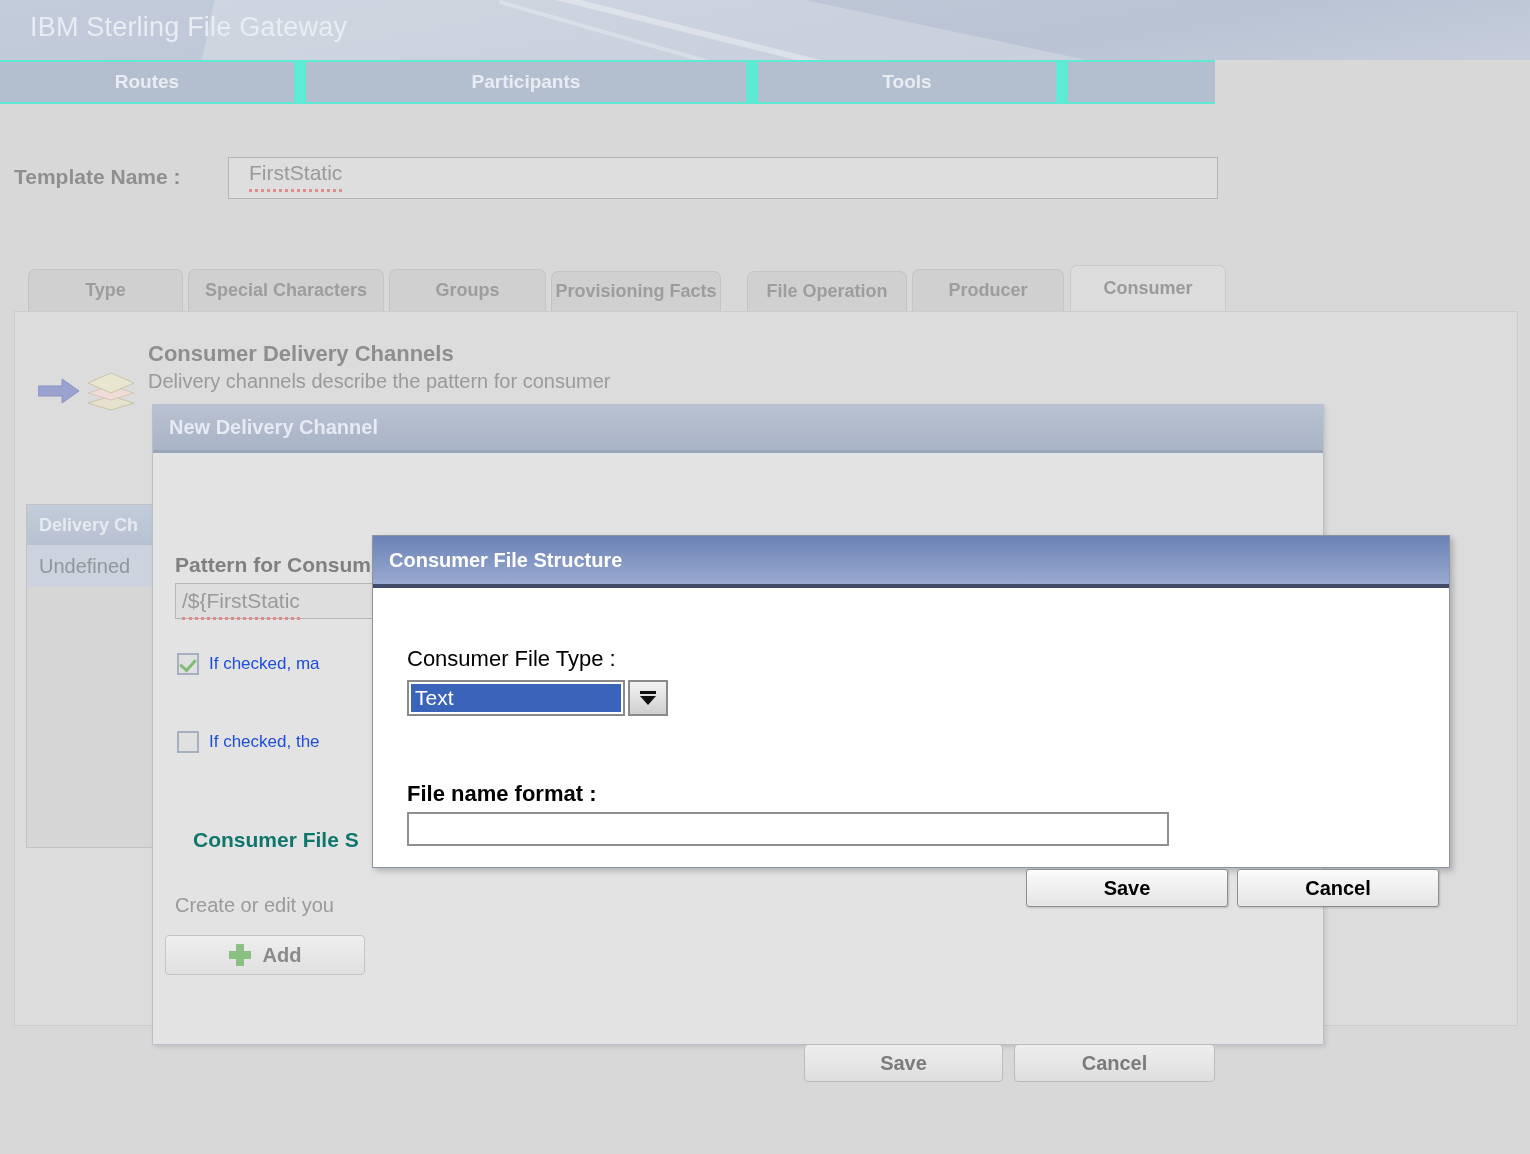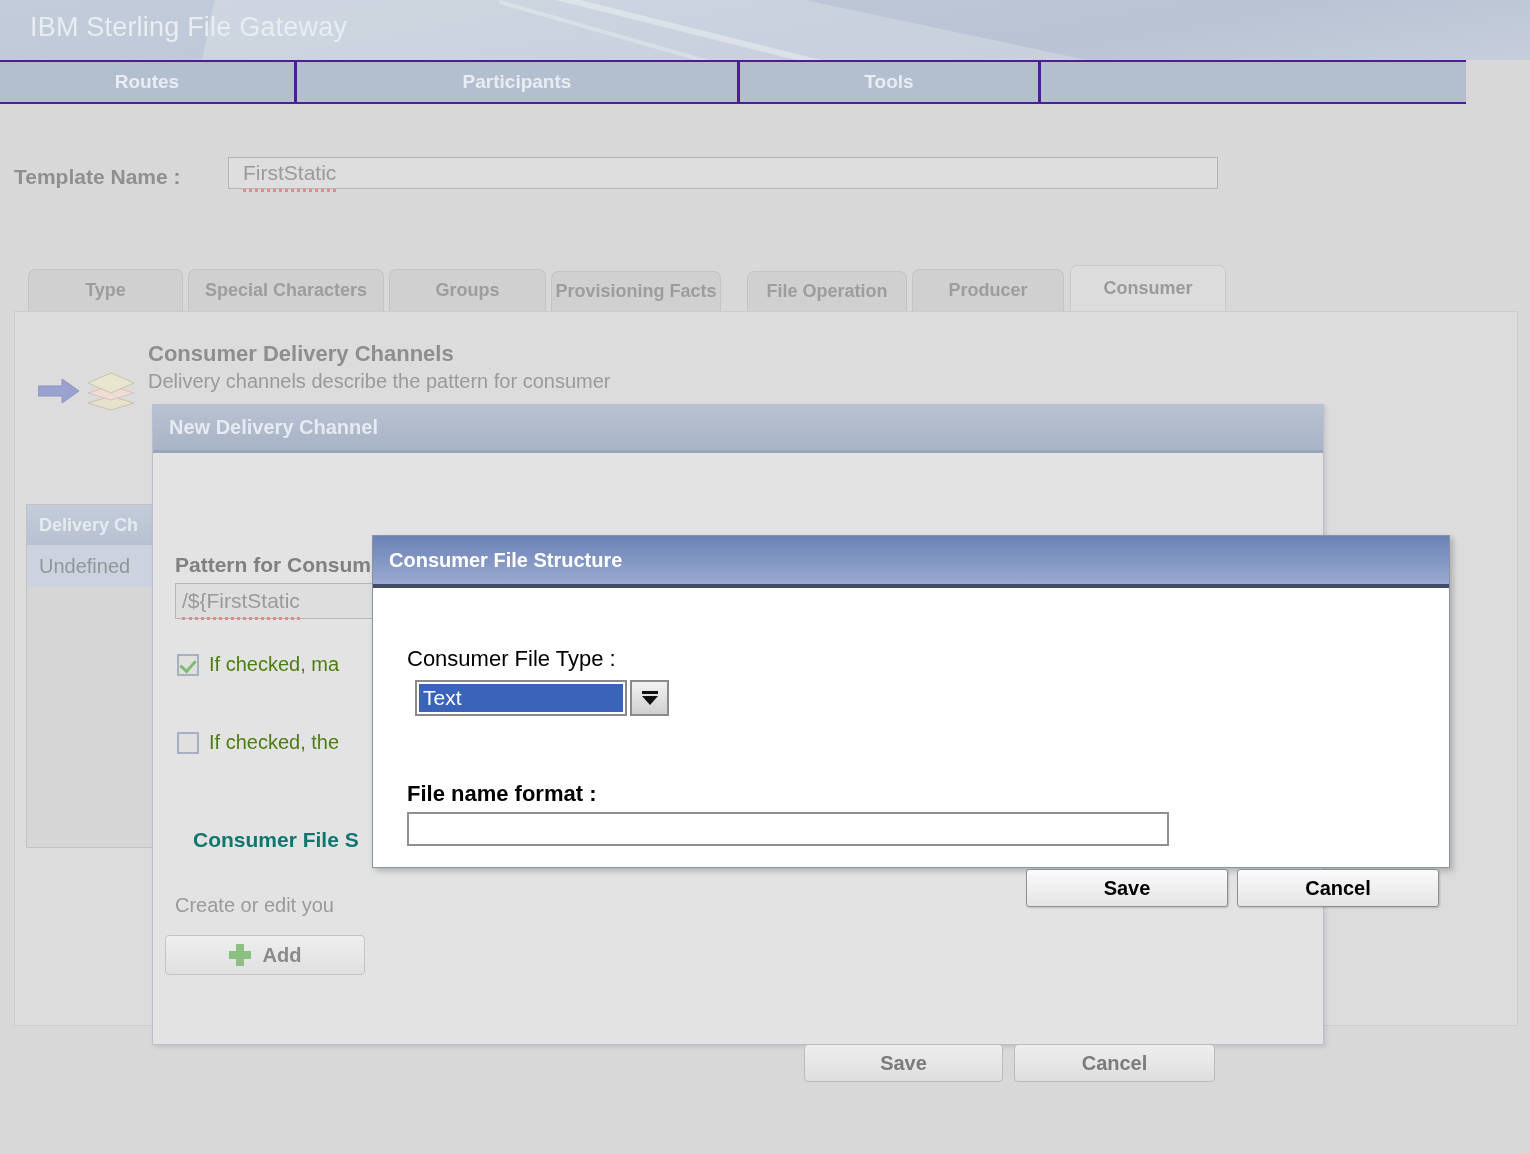--- a/index.html
+++ b/index.html
@@ -53,23 +53,24 @@
     font-size: 27px;
     color: #e8edf3;
     letter-spacing: 0.2px;
     z-index: 3;
   }
 
   
   #nav-bar {
     position: absolute;
     left: 0; top: 60px;
-    width: 1466px; height: 44px;
-    background: #4c1d95;
-    display: flex;
+    width: 1215px; height: 44px;
+    background: #5eead4;
+    display: flex;
+    gap: 9px;
   }
   .nav-tab {
     background: #b3bece;
     color: #e9edf3;
     font-size: 19px;
     font-weight: bold;
     display: flex;
     align-items: center;
     justify-content: center;
     margin-right: 3px;
@@ -90,25 +91,25 @@
   #template-label {
     position: absolute;
     left: 14px; top: 10px;
     font-size: 21px;
     font-weight: bold;
     color: #8f8f8f;
   }
   #template-input {
     position: absolute;
     left: 228px; top: 2px;
-    width: 990px; height: 32px;
+    width: 990px; height: 42px;
     background: #dedede;
     border: 1px solid #b5b5b5;
     box-sizing: border-box;
-    padding-left: 14px;
+    padding-left: 20px;
   }
   #template-value {
     font-size: 21px;
     color: #9a9a9a;
     line-height: 30px;
     display: inline-block;
     border-bottom: 3px dotted #e08c8c;
     padding-bottom: 1px;
   }
 
@@ -279,22 +280,22 @@
   .cbox.checked::after {
     content: "";
     position: absolute;
     left: 4px; top: 1px;
     width: 7px; height: 12px;
     border: solid #7fbd74;
     border-width: 0 3px 3px 0;
     transform: rotate(42deg);
   }
   .ndc-check-label {
-    font-size: 20px;
-    color: #4d7c0f;
+    font-size: 17px;
+    color: #1d4ed8;
     white-space: nowrap;
   }
 
   #ndc-cfs-title {
     position: absolute;
     left: 40px; top: 375px;
     font-size: 21px;
     font-weight: bold;
     color: #0f766e;
   }
@@ -392,21 +393,20 @@
     left: 34px; top: 92px;
     width: 262px; height: 36px;
     display: flex;
   }
   #cfs-select-field {
     width: 218px; height: 36px;
     border: 2px solid #8a8a8a;
     background: #fff;
     box-sizing: border-box;
     padding: 2px;
-    margin-left: 8px;
   }
   #cfs-select-highlight {
     background: #3a63ba;
     color: #fff;
     font-size: 21px;
     height: 28px;
     line-height: 28px;
     padding-left: 4px;
     box-sizing: border-box;
   }

